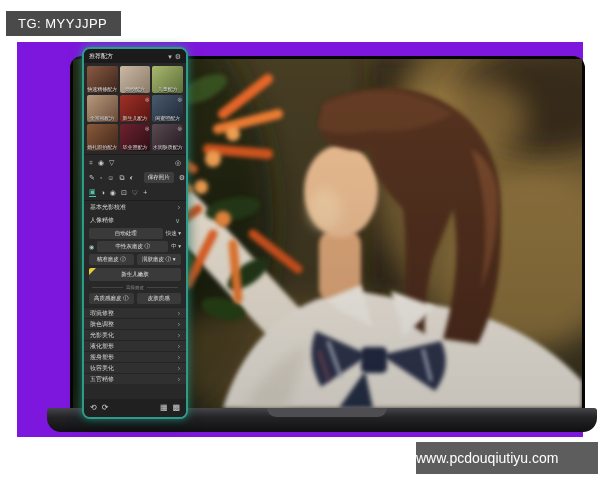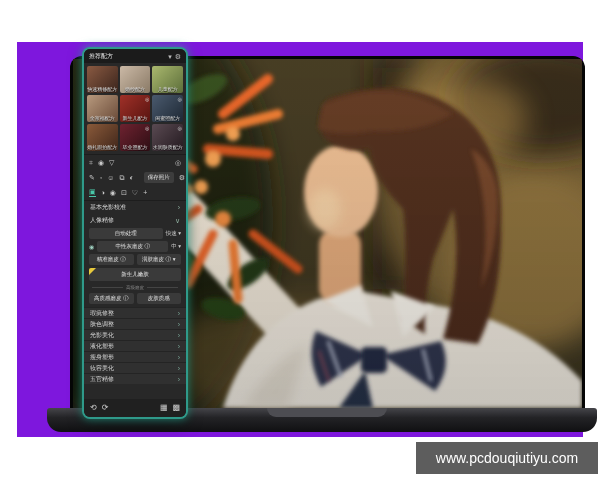--- a/index.html
+++ b/index.html
@@ -6,21 +6,21 @@
   html,body { width:600px; height:480px; background:#ffffff; font-family:"Liberation Sans", sans-serif; overflow:hidden; }
   .stage { position:absolute; left:0; top:0; width:600px; height:480px; }
 
   
   .purple-bg { position:absolute; left:17px; top:42px; width:566px; height:395px; background:#7e17dd; }
 
   
   .tg-badge { position:absolute; left:6px; top:11px; height:25px; padding:0 14px 0 12px;
               background:#4a4a4a; color:#fff; font-size:13px; line-height:25px; letter-spacing:.5px; }
   .site-badge { position:absolute; left:416px; top:442px; width:182px; height:32px;
-                background:#5d5d5d; color:#fff; font-size:14px; line-height:32px; text-align:center; }
+                background:#5d5d5d; color:#fff; font-size:14px; line-height:32px; }
 
   
   .laptop-screen { position:absolute; left:70px; top:56px; width:515px; height:352px;
                    background:#050505; border-radius:12px 12px 0 0; overflow:hidden; }
   .screen-photo { position:absolute; left:3px; top:3px; right:3px; bottom:0; overflow:hidden;
                   background:linear-gradient(100deg,#141a0c 0%,#2c2c16 28%,#5c4c28 55%,#7c633a 78%,#4c3a20 100%); }
   .screen-photo svg { position:absolute; left:0; top:0; }
   .photo-tint { position:absolute; inset:0; background:linear-gradient(180deg, rgba(255,190,90,.07), rgba(0,0,0,.18)); pointer-events:none; }
   .laptop-base { position:absolute; left:47px; top:408px; width:550px; height:24px;
                  background:linear-gradient(#45454a, #232326 40%, #101012);
@@ -316,15 +316,16 @@
 
     <div class="p-footer">
       <span class="f-icon">⟲</span>
       <span class="f-icon">⟳</span>
       <span class="spacer"></span>
       <span class="f-icon">▦</span>
       <span class="f-icon">▩</span>
     </div>
   </div>
 
+  <div class="tg-badge">TG: MYYJJPP</div>
   <div class="site-badge">www.pcdouqiutiyu.com</div>
 
 </div>
 
 </body></html>

